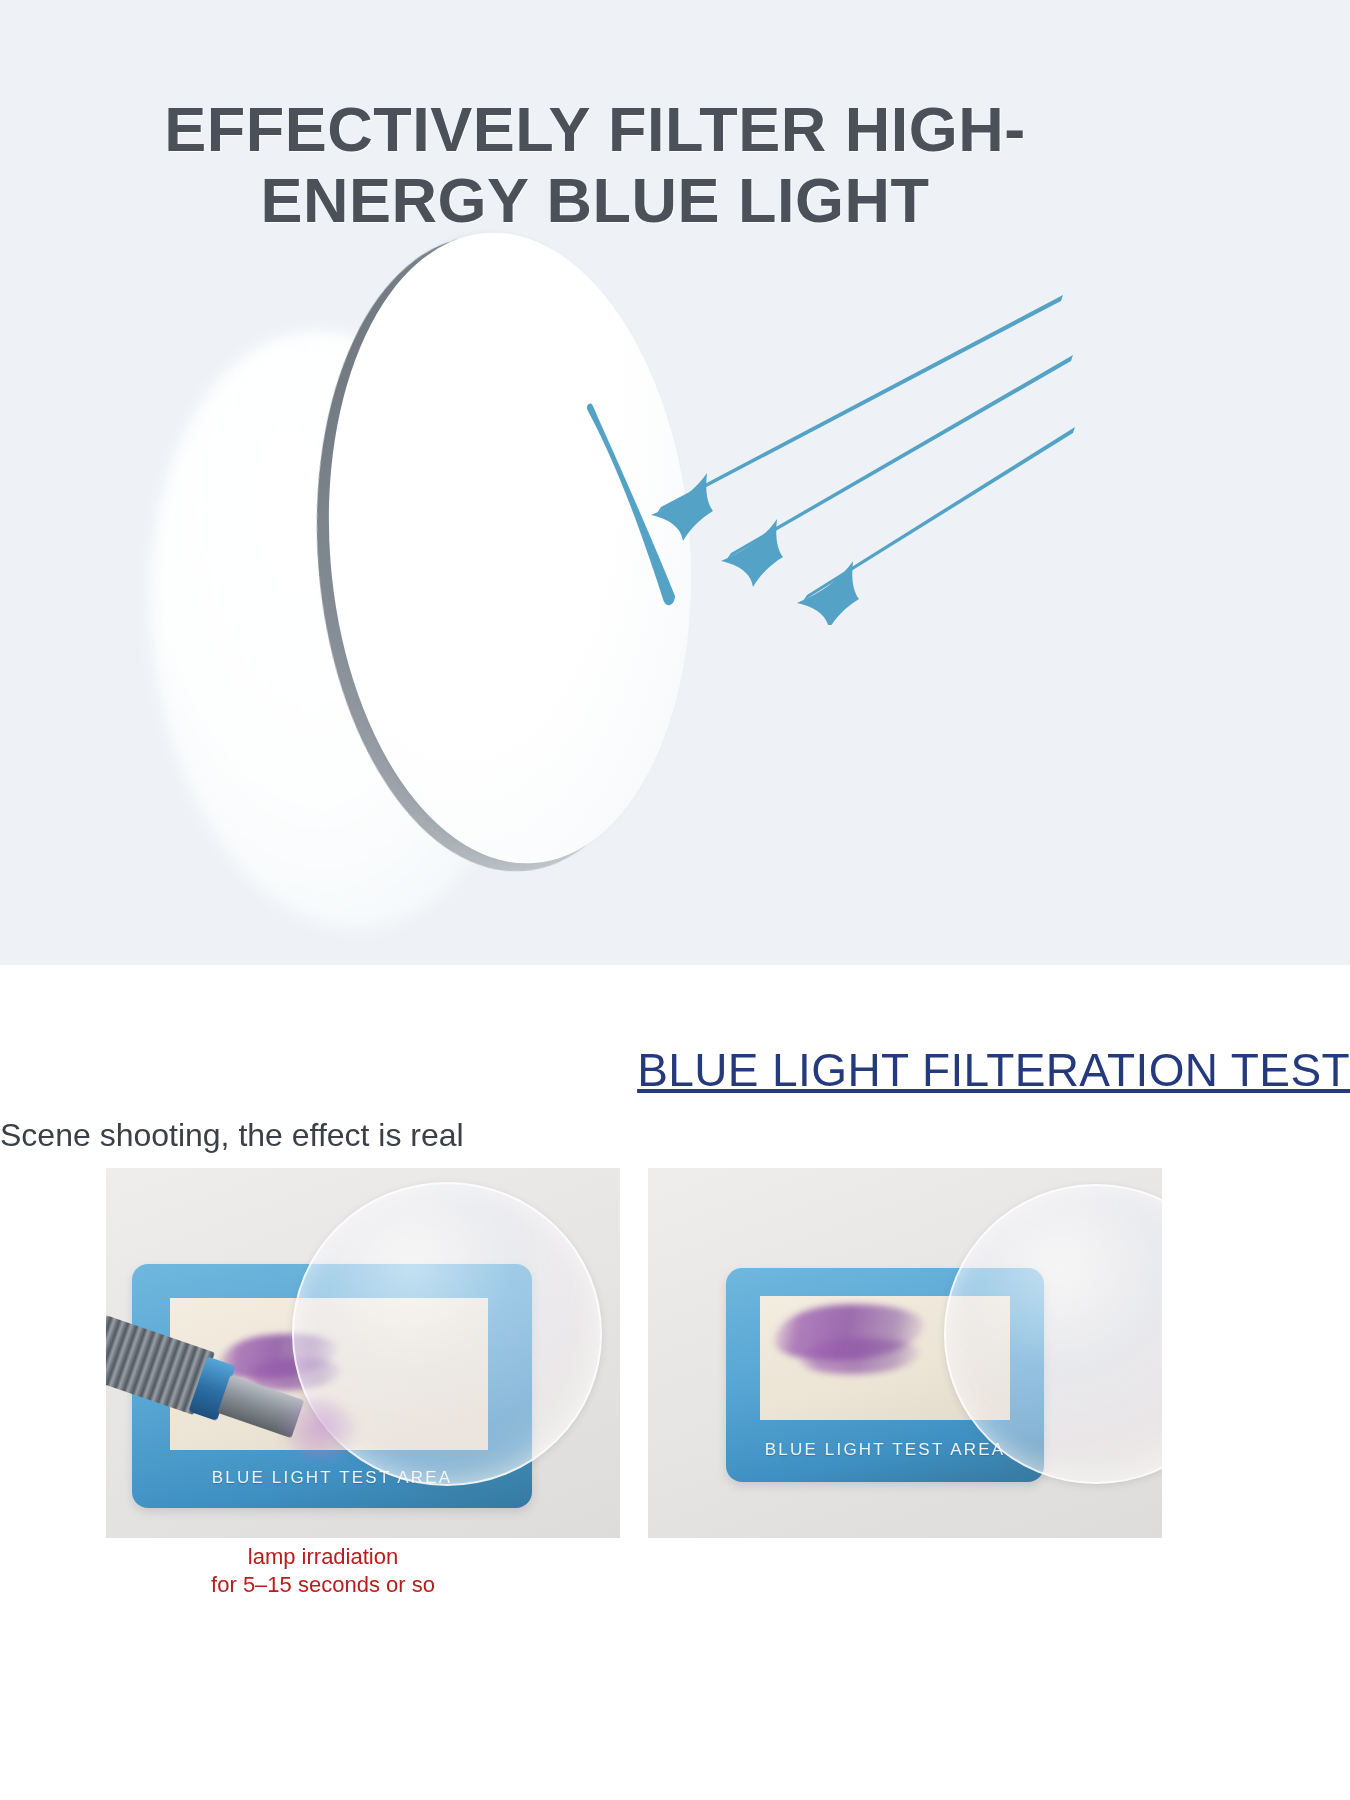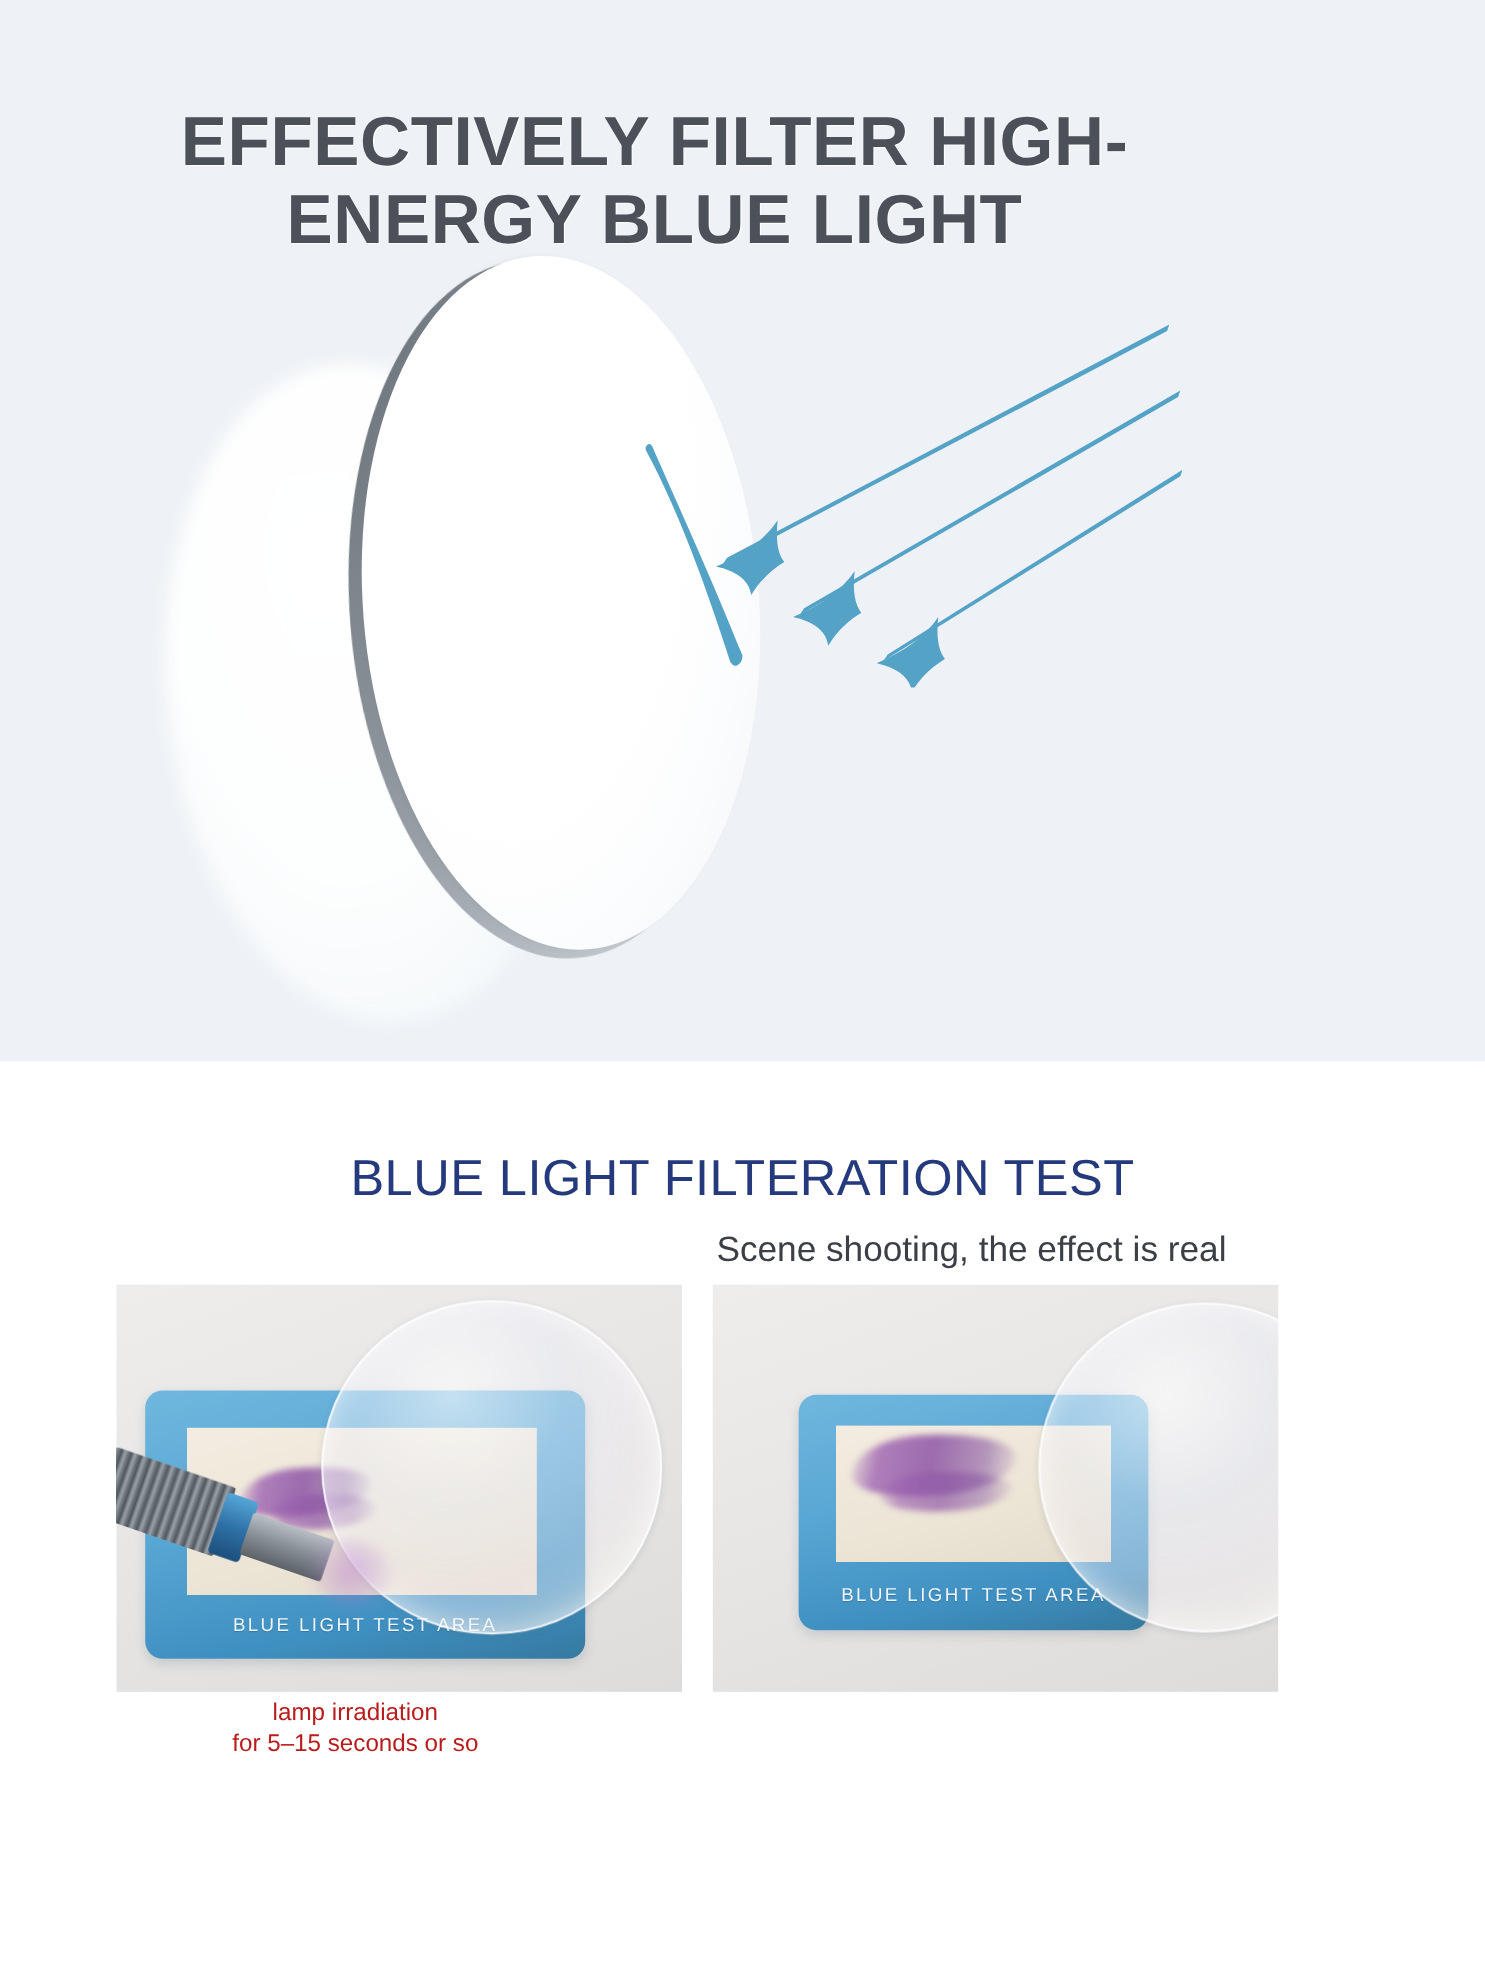--- a/index.html
+++ b/index.html
@@ -116,31 +116,32 @@
     position: absolute;
     left: 0; top: 965px;
     width: 1350px;
     height: 835px;
     background: #ffffff;
   }
   .test-title {
     position: absolute;
     left: 0; top: 40px;
     width: 1350px;
-    text-align: center;
+    text-align: right;
     font-size: 46px;
     font-weight: normal;
     letter-spacing: 0.4px;
     color: #253a7d;
+    text-decoration: underline;
   }
   .test-sub {
     position: absolute;
     left: 0; top: 120px;
     width: 1115px;
-    text-align: right;
+    text-align: left;
     font-size: 32px;
     font-weight: normal;
     color: #3b4046;
   }
 
   .photo {
     position: absolute;
     top: 187px;
     width: 514px;
     height: 370px;

